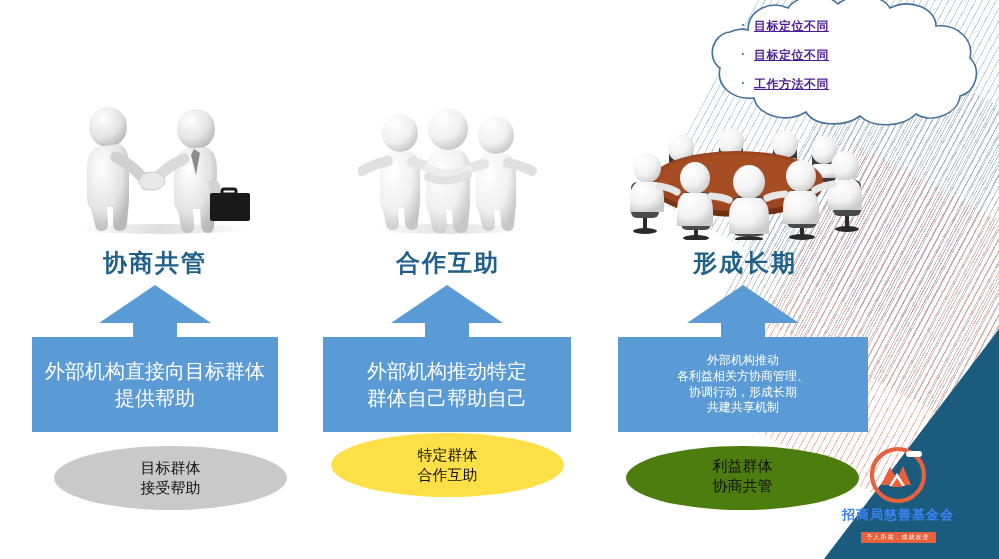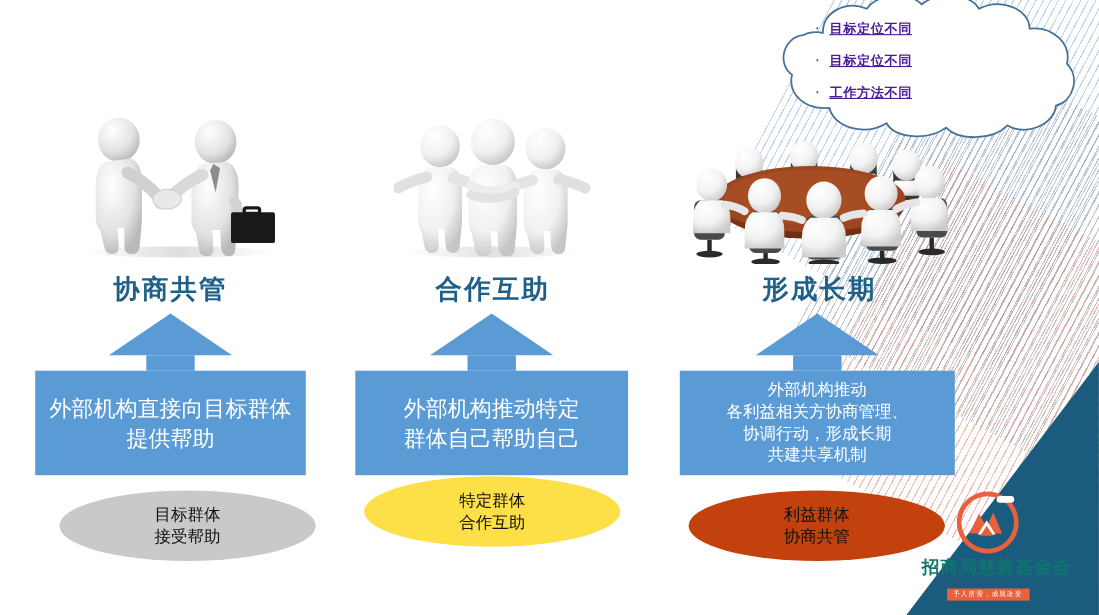--- a/index.html
+++ b/index.html
@@ -158,23 +158,23 @@
 
   
   .logo {
     position: absolute;
     left: 838px; top: 446px;
     width: 120px; height: 92px;
     text-align: center;
   }
   .logo-mark { display: block; margin: 0 auto; }
   .logo-name {
-    font-size: 16px;
+    font-size: 13px;
     font-weight: bold;
-    color: #0f766e;
+    color: #3b82f6;
     letter-spacing: 1px;
     margin-top: 2px;
     white-space: nowrap;
   }
   .logo-tag {
     display: inline-block;
     margin-top: 2px;
     padding: 1px 6px;
     background: #e8603c;
     color: #ffffff;
@@ -405,27 +405,27 @@
         </g>
       </svg>
     </div>
 
     <div class="heading" style="top:142px;">形成长期</div>
 
     <div class="arrow-wrap" style="left:3px; top:180px; width:250px; height:147px;">
       <div class="arrow-head" style="top:0; border-width:0 56px 38px 56px; border-color:transparent transparent #5b9bd5 transparent;"></div>
       <div class="arrow-stem" style="top:38px; width:44px; height:14px; background:#5b9bd5;"></div>
       <div style="position:absolute; left:0; top:52px; width:100%; height:95px; background:#5b9bd5;"></div>
-      <div class="arrow-body" style="top:52px; height:95px; font-size:15px;text-align:center;">外部机构推动
+      <div class="arrow-body" style="top:52px; height:95px; font-size:12px;text-align:center;">外部机构推动
 各利益相关方协商管理、
 协调行动，形成长期
 共建共享机制</div>
     </div>
 
-    <div class="ellipse" style="left:11px; top:341px; width:233px; height:64px; background:#c2410c;">利益群体
+    <div class="ellipse" style="left:11px; top:341px; width:233px; height:64px; background:#4d7c0f;font-family:Liberation Mono, monospace;">利益群体
 协商共管</div>
   </div>
 
   <div class="logo">
     <svg class="logo-mark" width="58" height="58" viewBox="0 0 58 58">
       <path d="M29 3 a26 26 0 1 1 -0.1 0" fill="none" stroke="#e8603c" stroke-width="4.2"></path>
       <path d="M40 8 l10 0" stroke="#ffffff" stroke-width="6" stroke-linecap="round"></path>
       <path d="M12 39 l9 -18 l7 12 l6 -13 l8 19 z" fill="#e8603c"></path>
       <path d="M20 40 l8 -13 l8 13 z" fill="#ffffff"></path>
       <path d="M22 41 l6 -9 l6 9 z" fill="#e8603c"></path>

